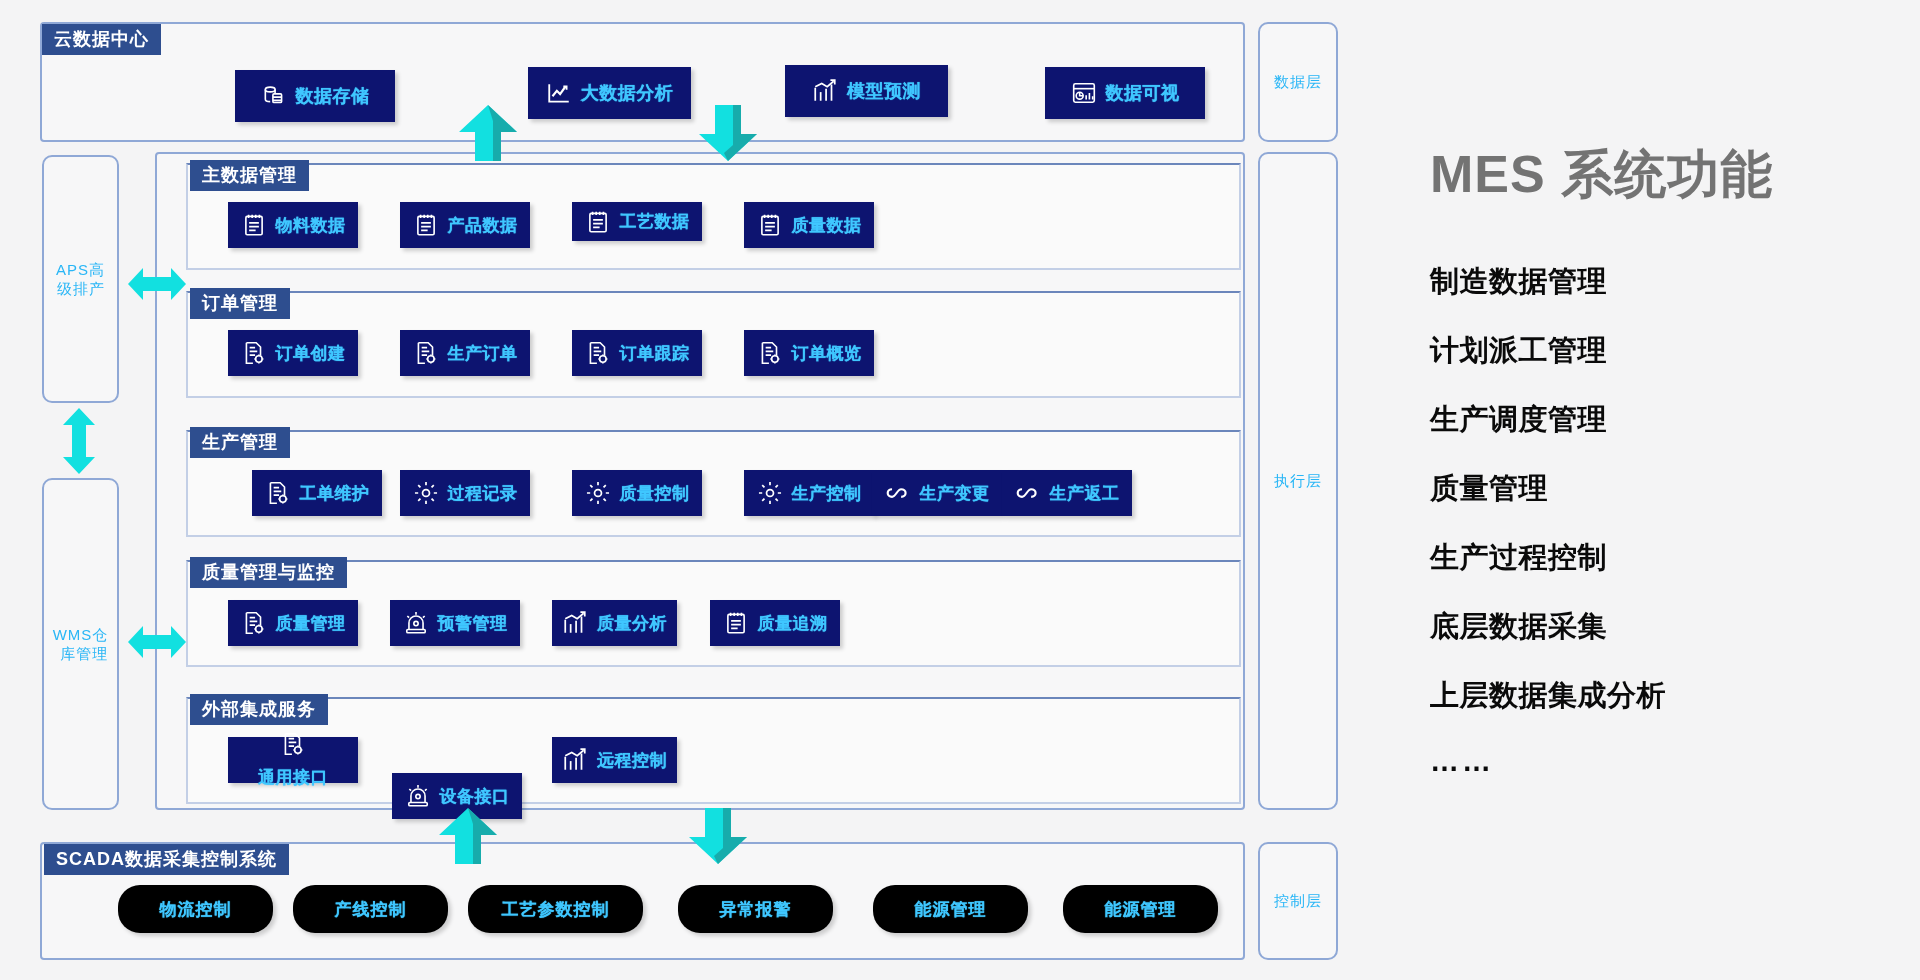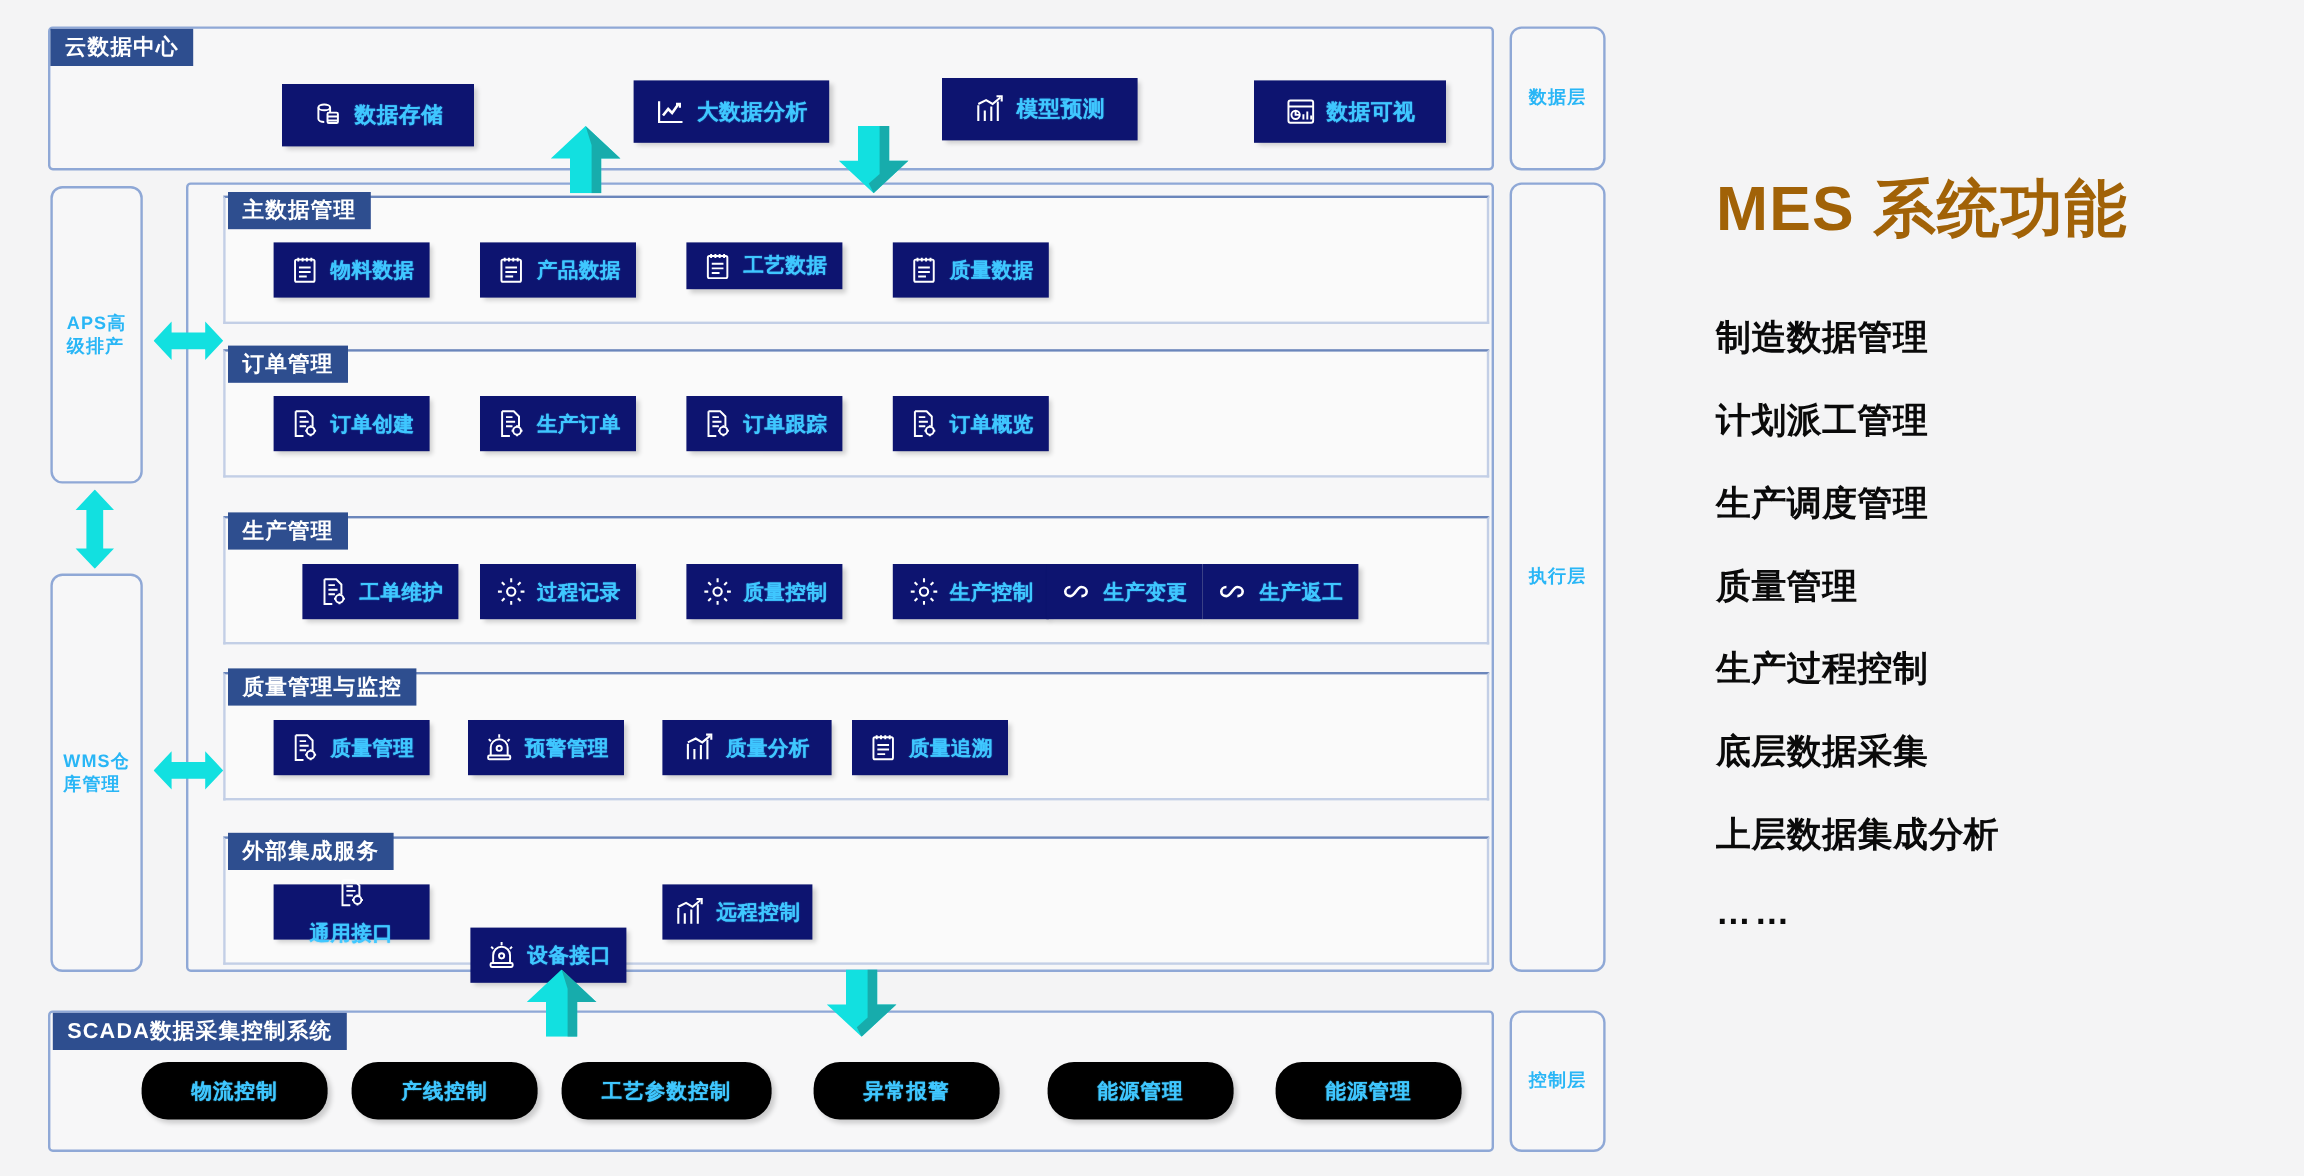--- a/index.html
+++ b/index.html
@@ -21,23 +21,23 @@
   .layer-box {
     position: absolute;
     background: #f7f7f8;
     border: 2px solid #8fa8d6;
     border-radius: 10px;
     display: flex; align-items: center; justify-content: center;
   }
   .layer-label {
     color: #29b6f6;
     font-size: 15px;
-    font-weight: bold;
+    font-weight: normal;
     letter-spacing: 1px;
-    text-align: left;
+    text-align: right;
     line-height: 1.3;
   }
 
   
   .sec-tab {
     position: absolute;
     background: #2e4e8f;
     color: #ffffff;
     font-size: 18px;
     font-weight: bold;
@@ -96,21 +96,21 @@
     text-shadow: 0 0 1px #3fc7ff;
   }
 
   
   .arrow { position: absolute; }
   .arrow svg { display: block; }
 
   
   #mes-panel { position: absolute; left: 1430px; top: 140px; width: 470px; }
   #mes-title {
-    font-size: 52px; font-weight: bold; color: #a16207;
+    font-size: 52px; font-weight: bold; color: #737373;
     letter-spacing: 1px; margin-bottom: 52px; white-space: nowrap;
   }
   .mes-item {
     font-size: 29px; font-weight: bold; color: #0a0a0a;
     margin-bottom: 29px; letter-spacing: .5px; white-space: nowrap;
   }
   .mes-item.dots { font-size: 29px; letter-spacing: 3px; }
 </style>
 </head>
 <body>
@@ -388,21 +388,21 @@
       <svg viewBox="0 0 24 24" fill="none" stroke="#ffffff" stroke-width="1.5">
         <path d="M5.5 18v-6a6.5 6.5 0 0113 0v6"></path>
         <rect x="3.5" y="18" width="17" height="3" rx="1"></rect>
         <circle cx="12" cy="12.5" r="2"></circle>
         <path d="M12 1.8v2.6"></path>
         <path d="M4 5.5l1.6 1.6M20 5.5l-1.6 1.6"></path>
       </svg>
     </span>
     <span class="lbl">预警管理</span>
   </div>
-  <div class="tile" style="left:552px; top:600px; width:141px; height:46px;font-family:Liberation Mono, monospace;">
+  <div class="tile" style="left:552px; top:600px; width:125px; height:46px;font-family:Liberation Mono, monospace;">
     <span class="ico">
       <svg viewBox="0 0 24 24" fill="none" stroke="#ffffff" stroke-width="1.6">
         <path d="M3 21V9"></path>
           <path d="M8 21V13"></path>
           <path d="M13 21V10"></path>
           <path d="M18 21V6"></path>
         <path d="M3 8l6-3 5 3 6-5"></path>
         <path d="M17 2h4v4"></path>
       </svg>
     </span>

